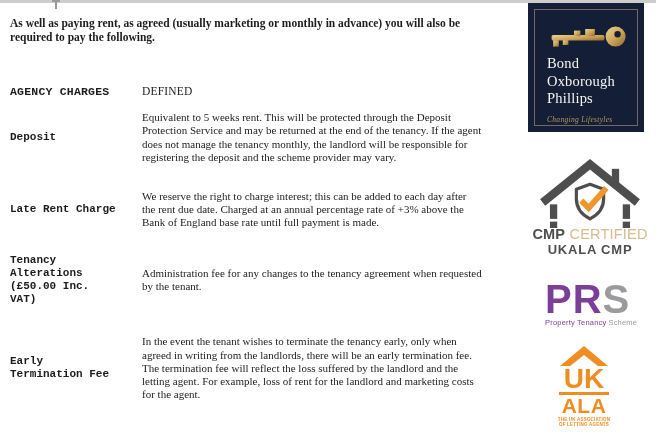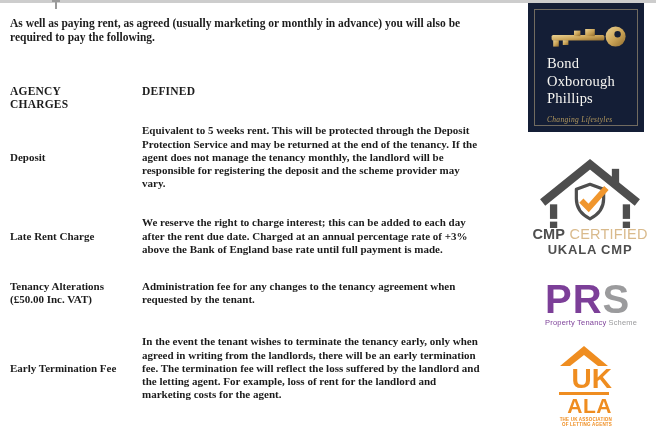--- a/index.html
+++ b/index.html
@@ -16,22 +16,22 @@
   .ruler-tick:before{content:"";position:absolute;left:-3px;top:0;width:8px;height:2px;background:#9a9a9a;}
 
   .content{position:absolute;left:10px;top:16px;width:482px;}
   .intro{font-size:11.5px;font-weight:bold;line-height:14px;margin-bottom:41px;}
 
   .row{display:flex;align-items:center;margin-bottom:26px;}
   .row.header-row{align-items:flex-start;margin-bottom:13px;}
   .row.r1{margin-bottom:24px;}
   .row.r2{margin-bottom:29px;}
   .row.r3{margin-bottom:0;}
-  .col-label{width:132px;flex:0 0 132px;font-size:11px;font-weight:bold;line-height:13.2px;padding-right:24px;}
-  .col-def{width:340px;flex:0 0 340px;font-size:11px;font-weight:bold;line-height:13.2px;}
+  .col-label{width:132px;flex:0 0 132px;font-size:11px;font-weight:bold;line-height:13.2px;padding-right:24px;font-family:Liberation Mono, monospace;}
+  .col-def{width:340px;flex:0 0 340px;font-size:11px;font-weight:normal;line-height:13.2px;}
   .header-row .col-label,.header-row .col-def{font-size:11.5px;letter-spacing:0.2px;}
 
   
   .bond{position:absolute;left:528px;top:3px;width:116px;height:129px;background:var(--navy);}
   .bond-frame{position:absolute;left:6px;top:6px;right:6px;bottom:6px;border:1px solid rgba(190,172,132,0.55);
               display:flex;flex-direction:column;padding:14px 0 0 12px;}
   .bond-key{width:80px;height:26px;margin-left:3px;display:block;}
   .bond-name{margin-top:5px;font-family:"Liberation Serif","DejaVu Serif",serif;font-size:14.5px;
              line-height:17.5px;color:#f7f6f2;font-weight:400;letter-spacing:0.2px;}
   .bond-tagline{margin-top:7px;font-style:italic;font-size:7.5px;color:var(--tagline-gold);letter-spacing:0.3px;}
@@ -46,21 +46,21 @@
 
   
   .prs{position:absolute;left:545px;top:281px;width:104px;font-family:"Liberation Sans","DejaVu Sans",sans-serif;}
   .prs-letters{font-size:40px;font-weight:bold;line-height:36px;letter-spacing:1px;}
   .prs-purple{color:var(--prs-purple);}
   .prs-grey{color:var(--prs-grey);}
   .prs-caption{margin-top:1px;font-size:7.5px;letter-spacing:0.2px;white-space:nowrap;}
   .prs-caption .prs-grey{margin-left:2px;text-align:center;}
 
   
-  .ukala{position:absolute;left:556px;top:346px;width:56px;text-align:right;color:var(--ukala-orange);
+  .ukala{position:absolute;left:556px;top:346px;width:56px;text-align:center;color:var(--ukala-orange);
          font-family:"Liberation Sans","DejaVu Sans",sans-serif;}
   .ukala-roof{display:block;width:48px;height:20px;margin:0 auto;}
   .ukala-uk{font-size:28px;font-weight:bold;line-height:23px;margin-top:1px;}
   .ukala-rule{width:50px;height:2.5px;background:var(--ukala-orange);margin:2px auto;}
   .ukala-ala{font-size:21px;font-weight:bold;line-height:18px;letter-spacing:0.5px;}
   .ukala-caption{margin-top:2px;font-size:4.5px;font-weight:bold;line-height:5.5px;letter-spacing:0.2px;}
 </style>
 </head>
 <body>
 

